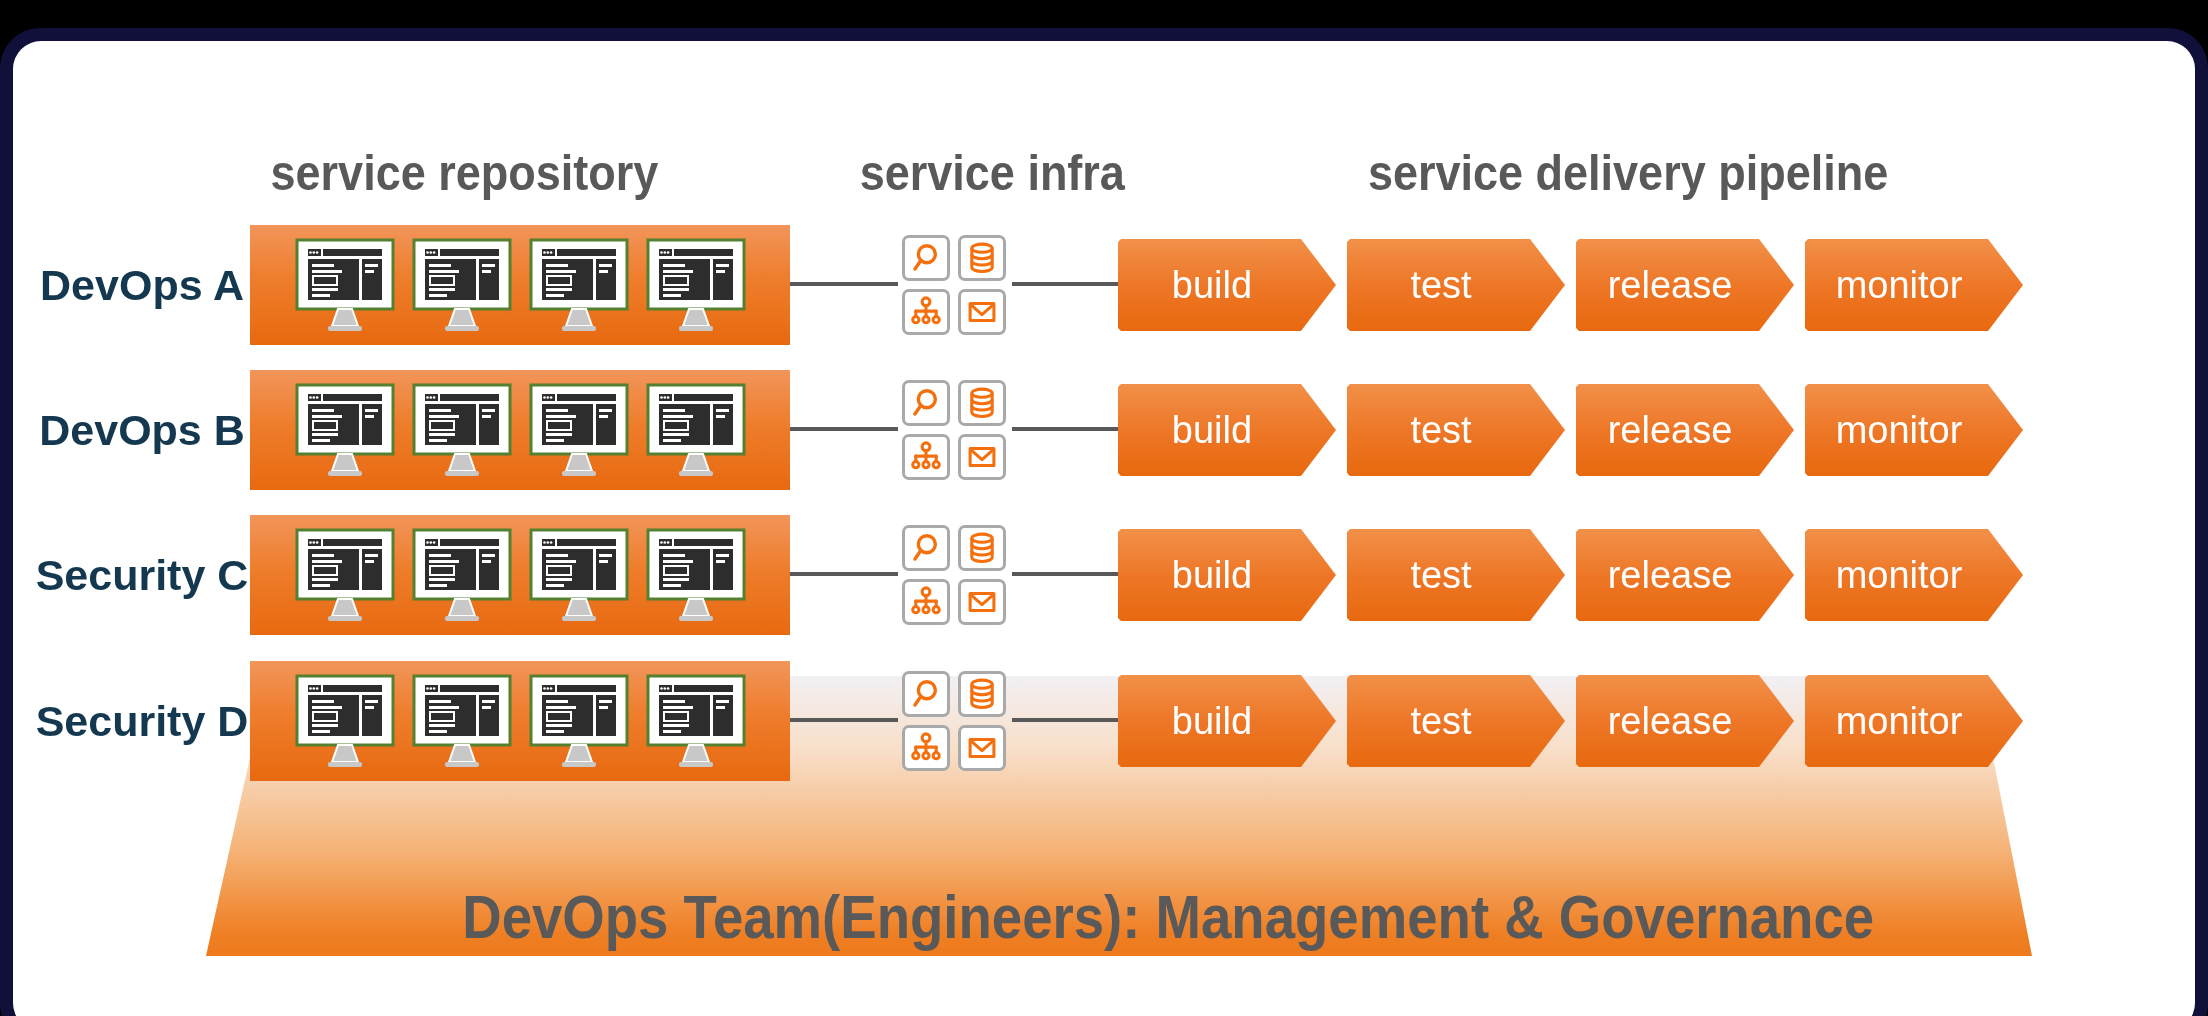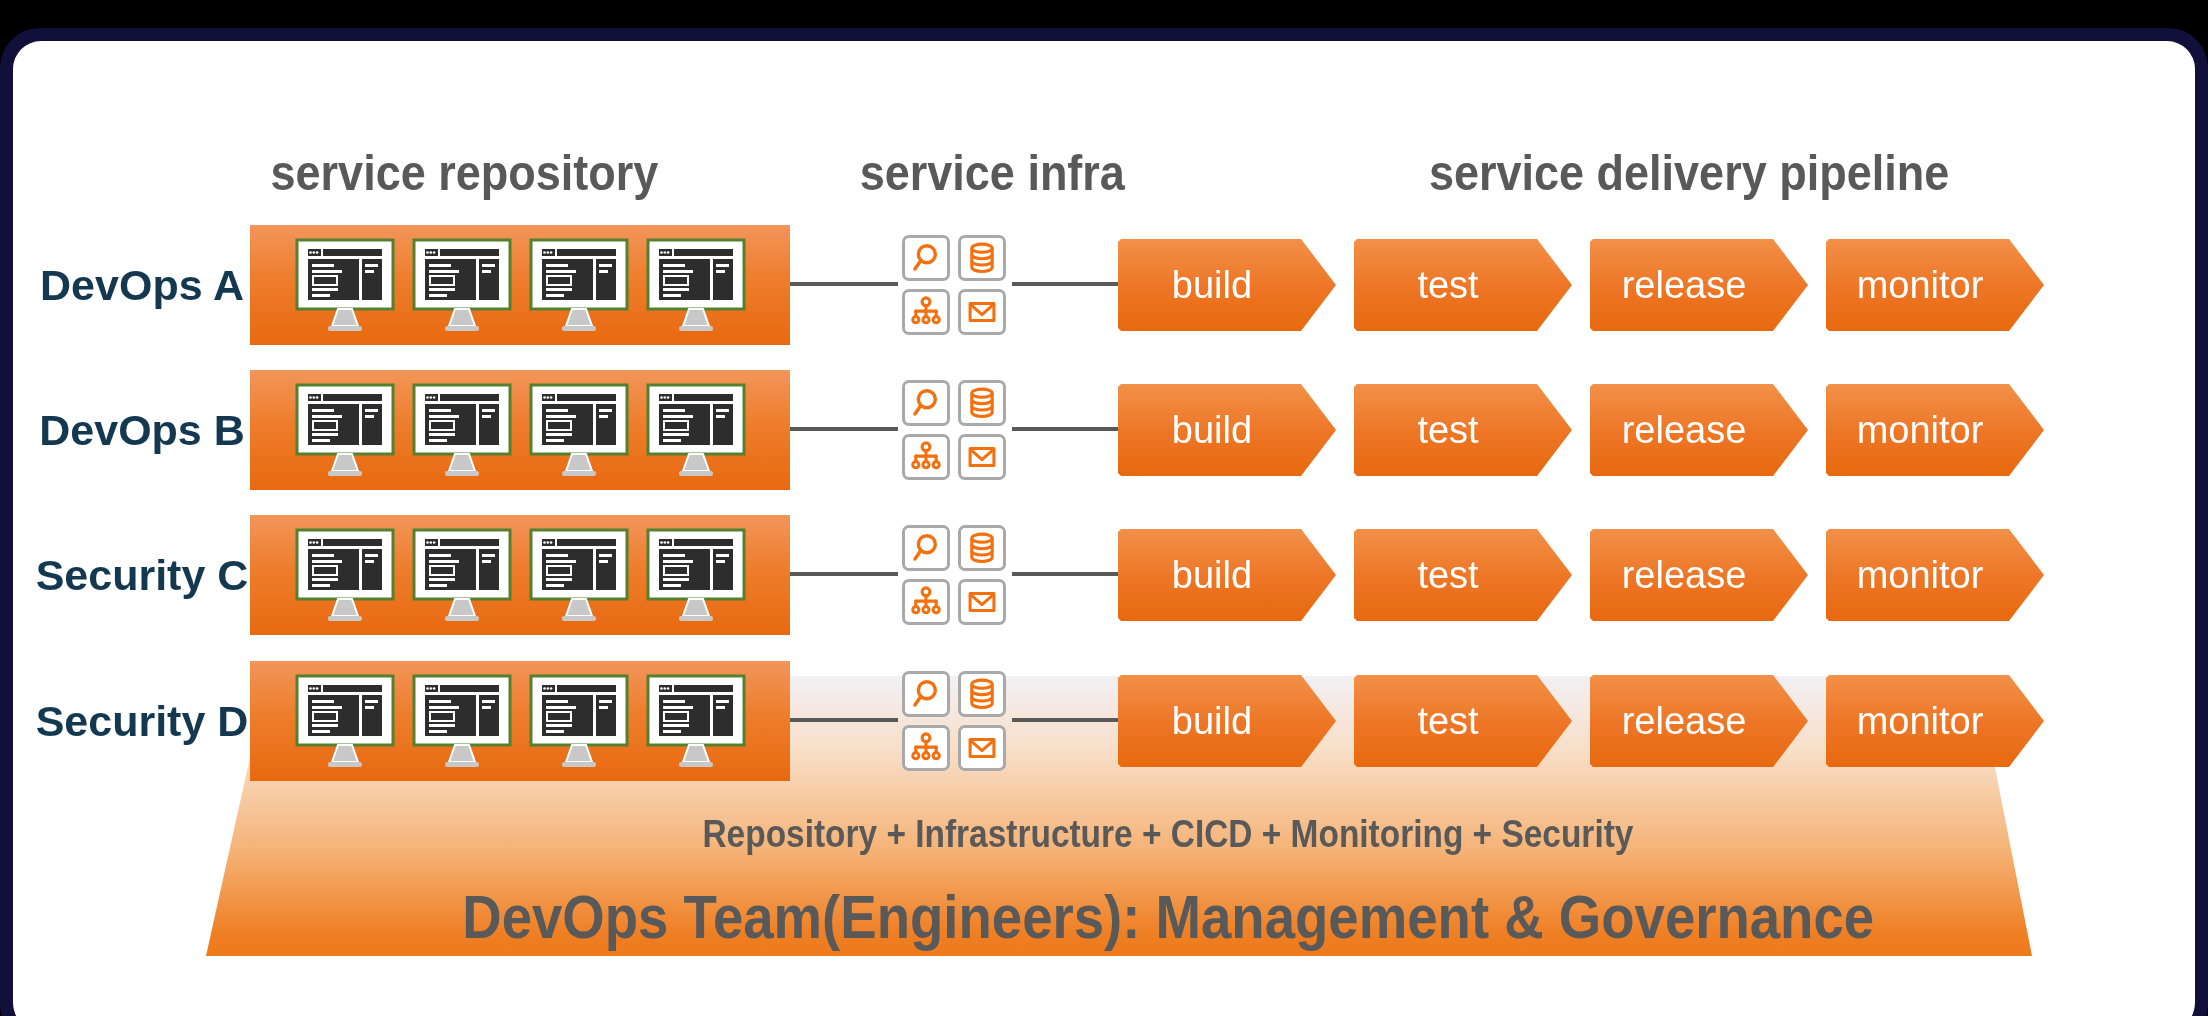--- a/index.html
+++ b/index.html
@@ -15,21 +15,21 @@
   }
   
   .hdr {
     position:absolute; top:100px; height:64px;
     display:flex; align-items:center; justify-content:center;
     color:#595959; font-size:50px; font-weight:bold; white-space:nowrap;
   }
   .hdr > span { display:inline-block; transform:scaleX(0.90); }
   .hdr-repo { left:151px;  width:600px; }
   .hdr-infra{ left:679px;  width:600px;align-items:center; }
-  .hdr-pipe { left:1265px; width:700px;justify-content:flex-end; }
+  .hdr-pipe { left:1265px; width:700px; }
 
   
   .row { position:absolute; left:0; width:2195px; height:120px; z-index:2; }
   .svc-label {
     position:absolute; left:29px; top:0; width:200px; height:120px;
     display:flex; align-items:center; justify-content:center;
     color:#14384F; font-size:43px; font-weight:600; white-space:nowrap;
   }
   .repo-box {
     position:absolute; left:237px; top:0; width:540px; height:120px;
@@ -43,21 +43,21 @@
   .infra-grid {
     position:absolute; left:889px; top:10px; width:104px; height:100px;
     display:grid; grid-template-columns:48px 48px; grid-template-rows:46px 46px; gap:8px;
   }
   .tile {
     background:#fff; border:3px solid #A9A9A9; border-radius:7px; box-sizing:border-box;
     display:flex; align-items:center; justify-content:center;
   }
   .tile svg { width:34px; height:34px; }
 
-  .arrows { position:absolute; left:1105px; top:14px; height:92px; display:flex; gap:18px; }
+  .arrows { position:absolute; left:1105px; top:14px; height:92px; display:flex; gap:11px; }
   .arrow {
     width:218px; height:92px; box-sizing:border-box; padding-right:30px;
     clip-path:polygon(0 3px, 3px 0, 183px 0, 218px 46px, 183px 92px, 3px 92px, 0 89px);
     background:linear-gradient(180deg,#F29049 0%, #ED7524 55%, #E8690F 100%);
     color:#FFFFFF; font-size:38px;
     display:flex; align-items:center; justify-content:center; white-space:nowrap;
   }
 
   
   .trapezoid {
@@ -332,17 +332,16 @@
       <div class="connector connector-right"></div>
       <div class="arrows">
         <div class="arrow">build</div>
         <div class="arrow">test</div>
         <div class="arrow">release</div>
         <div class="arrow">monitor</div>
       </div>
     </div>
 
     <div class="trapezoid"></div>
-    <div class="band-line band-line1"><span>Repository + Infrastructure + CICD + Monitoring + Security</span></div>
     <div class="band-line band-line2"><span>DevOps Team(Engineers): Management &amp; Governance</span></div>
 
   </div>
 </div>
 
 </body></html>

